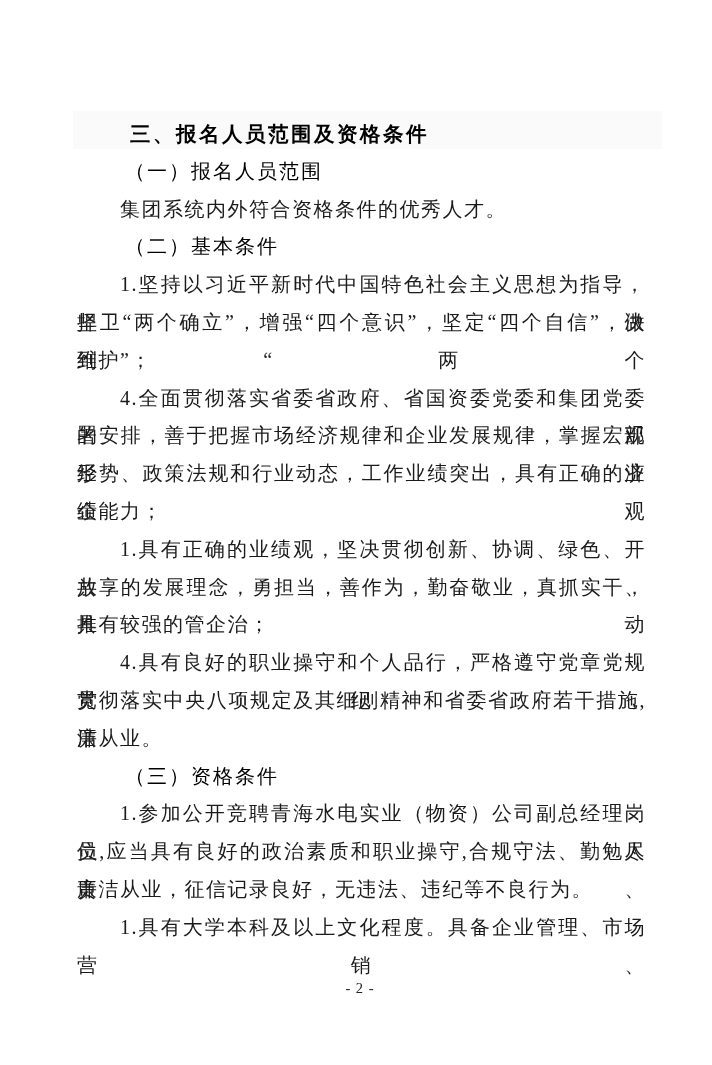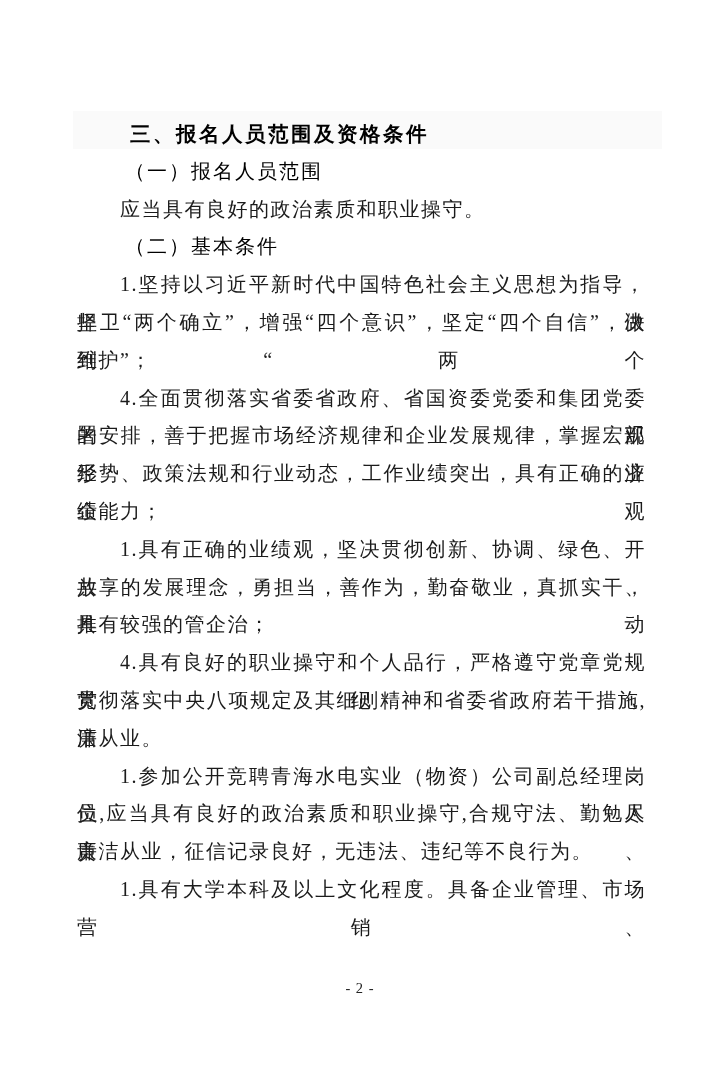--- a/index.html
+++ b/index.html
@@ -62,34 +62,35 @@
     color: #222222;
   }
 </style>
 </head>
 <body>
 
 <div class="page">
   <div class="content">
       <div class="line title">三、报名人员范围及资格条件</div>
       <div class="line heading">（一）报名人员范围</div>
-      <div class="line body indent">应当具有良好的政治素质和职业操守。</div>
+      <div class="line body indent">集团系统内外符合资格条件的优秀人才。</div>
       <div class="line heading">（二）基本条件</div>
       <div class="line body indent fill">1.坚持以习近平新时代中国特色社会主义思想为指导，坚决</div>
       <div class="line body fill">捍卫“两个确立”，增强“四个意识”，坚定“四个自信”，做到“两个</div>
       <div class="line body">维护”；</div>
       <div class="line body indent fill">4.全面贯彻落实省委省政府、省国资委党委和集团党委的部</div>
       <div class="line body fill">署安排，善于把握市场经济规律和企业发展规律，掌握宏观经济</div>
       <div class="line body fill">形势、政策法规和行业动态，工作业绩突出，具有正确的业绩观</div>
       <div class="line body">企能力；</div>
       <div class="line body indent fill">1.具有正确的业绩观，坚决贯彻创新、协调、绿色、开放、</div>
       <div class="line body fill">共享的发展理念，勇担当，善作为，勤奋敬业，真抓实干，推动</div>
       <div class="line body">具有较强的管企治；</div>
       <div class="line body indent fill">4.具有良好的职业操守和个人品行，严格遵守党章党规党纪，</div>
       <div class="line body fill">贯彻落实中央八项规定及其细则精神和省委省政府若干措施,廉</div>
       <div class="line body">洁从业。</div>
+      <div class="line heading">（三）资格条件</div>
       <div class="line body indent fill">1.参加公开竞聘青海水电实业（物资）公司副总经理岗位人</div>
       <div class="line body fill">员,应当具有良好的政治素质和职业操守,合规守法、勤勉尽责、</div>
       <div class="line body">廉洁从业，征信记录良好，无违法、违纪等不良行为。</div>
       <div class="line body indent fill">1.具有大学本科及以上文化程度。具备企业管理、市场营销、</div>
     </div>
   <div class="footer">- 2 -</div>
 </div>
 
 </body></html>

